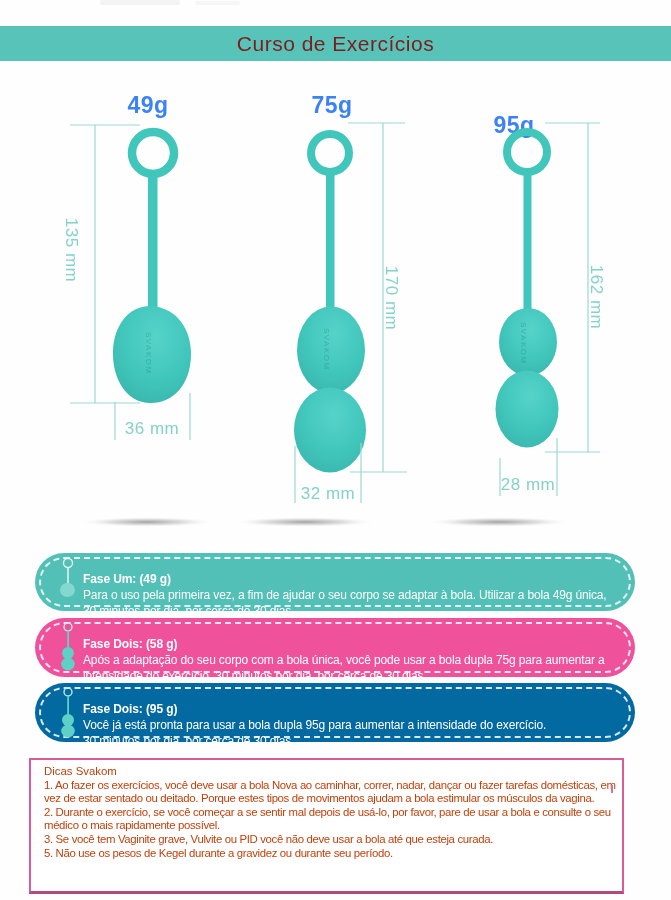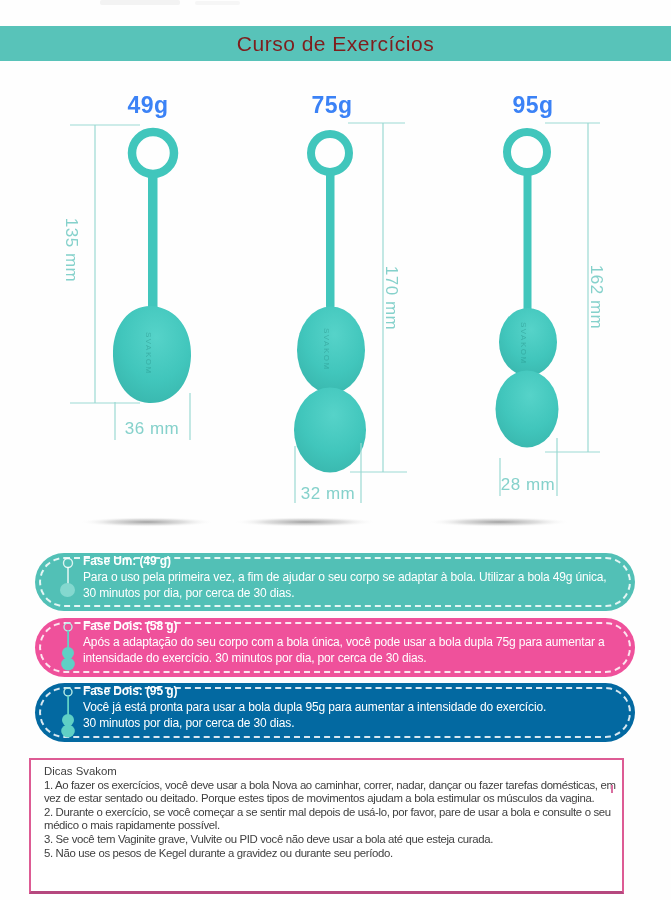--- a/index.html
+++ b/index.html
@@ -39,29 +39,29 @@
 
   
   .phase{
     position:absolute;left:35px;width:600px;border-radius:30px;color:#fff;
   }
   .phase .dash{
     position:absolute;left:4px;right:4px;top:4px;bottom:4px;
     border:2px dashed rgba(255,255,255,.85);border-radius:26px;pointer-events:none;
   }
   .phase-icon{position:absolute;left:22px;top:3px;}
-  .phase-text{position:absolute;left:48px;top:0;width:548px;}
+  .phase-text{position:absolute;left:48px;top:18px;width:548px;}
   .phase-title{font-size:12px;font-weight:700;line-height:16px;letter-spacing:-.1px;}
   .phase-line{font-size:12px;line-height:16.4px;letter-spacing:-.15px;white-space:nowrap;}
 
   
   .tips{
     position:absolute;left:29px;top:758px;width:595px;height:136px;
     box-sizing:border-box;border:2px solid #dd5b94;border-bottom:3px solid #b5487e;
-    background:#fff;color:#404040;overflow:hidden;
+    background:#fff;color:#c2410c;overflow:hidden;
     padding:5px 2px 8px 13px;
   }
   .tips-title{font-size:11.4px;line-height:13.6px;font-weight:400;}
   .tip-item{font-size:11.4px;line-height:13.6px;letter-spacing:-.35px;}
 
   .cursor-artifact{position:absolute;left:611px;top:785px;width:2px;height:8px;background:#d96fa0;}
 </style>
 </head>
 <body>
 
@@ -69,21 +69,21 @@
 
   <div class="smudge" style="left:100px;top:0;width:80px;height:5px;"></div>
   <div class="smudge" style="left:195px;top:1px;width:45px;height:4px;opacity:.2;"></div>
 
   <div class="header">
     <span>Curso de Exercícios</span>
   </div>
 
   <div class="weight" style="left:148px;">49g</div>
   <div class="weight" style="left:332px;">75g</div>
-  <div class="weight" style="left:533px;">95g</div>
+  <div class="weight" style="left:514px;margin-top:20px;">95g</div>
 
   <svg class="figure" width="671" height="478" viewBox="0 62 671 478">
     <defs>
       <radialGradient id="ballGrad" cx="55%" cy="32%" r="80%">
         <stop offset="0%" stop-color="#56d3c9"></stop>
         <stop offset="55%" stop-color="#41c6bc"></stop>
         <stop offset="100%" stop-color="#37b3aa"></stop>
       </radialGradient>
       <radialGradient id="shadowGrad" cx="50%" cy="50%" r="50%">
         <stop offset="0%" stop-color="rgba(85,85,85,0.55)"></stop>

